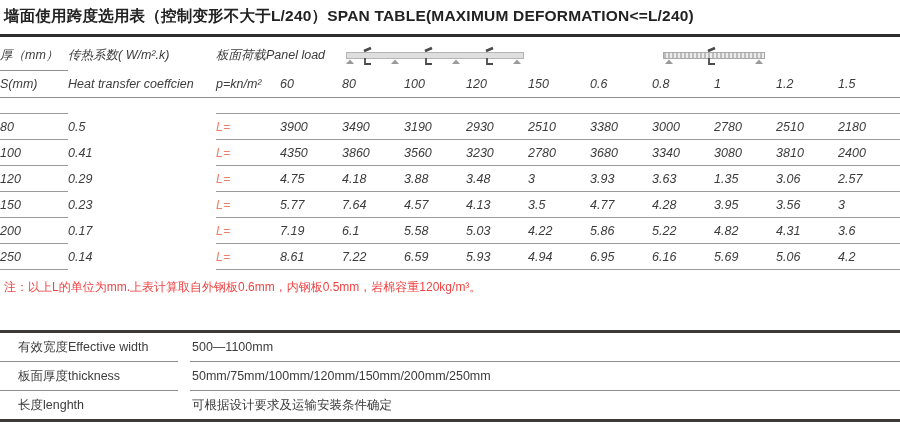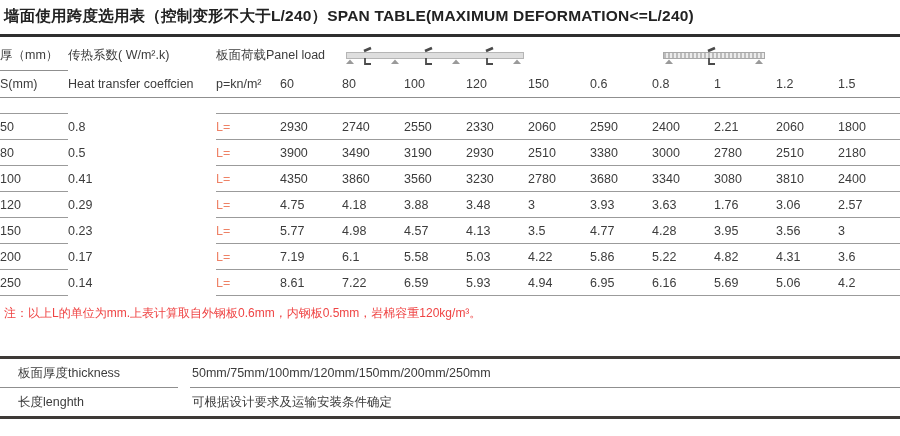--- a/index.html
+++ b/index.html
@@ -23,20 +23,21 @@
   }
   .title-rule { height: 3px; background: #2e2e2e; }
 
   
   table.main {
     border-collapse: collapse;
     table-layout: fixed;
     width: 900px;
     font-size: 12.5px;
     margin-top: 3px;
+    font-style: italic;
   }
   table.main td { padding: 0; vertical-align: middle; }
   .hr1 td { height: 30px; }
   .hr2 td { height: 26px; }
   .sp  td { height: 15px; }
   .dr  td { height: 25px; }
 
   .c-thk  { padding-left: 5px; }
   .c-coef { padding-left: 5px; }
   .c-L    { padding-left: 3px; }
@@ -152,35 +153,20 @@
       <td class="vh">0.8</td>
       <td class="vh">1</td>
       <td class="vh">1.2</td>
       <td class="vh">1.5</td>
     </tr>
     <tr class="sp">
           <td colspan="13"></td>
         </tr>
 
     <tr class="dr">
-      <td class="c-thk seg">50</td>
-      <td class="c-coef">0.8</td>
-      <td class="c-L seg l-label">L=</td>
-      <td class="vd seg">2930</td>
-      <td class="vd seg">2740</td>
-      <td class="vd seg">2550</td>
-      <td class="vd seg">2330</td>
-      <td class="vd seg">2060</td>
-      <td class="vd seg">2590</td>
-      <td class="vd seg">2400</td>
-      <td class="vd seg">2.21</td>
-      <td class="vd seg">2060</td>
-      <td class="vd seg">1800</td>
-    </tr>
-    <tr class="dr">
       <td class="c-thk seg">80</td>
       <td class="c-coef">0.5</td>
       <td class="c-L seg l-label">L=</td>
       <td class="vd seg">3900</td>
       <td class="vd seg">3490</td>
       <td class="vd seg">3190</td>
       <td class="vd seg">2930</td>
       <td class="vd seg">2510</td>
       <td class="vd seg">3380</td>
       <td class="vd seg">3000</td>
@@ -207,30 +193,30 @@
       <td class="c-thk seg">120</td>
       <td class="c-coef">0.29</td>
       <td class="c-L seg l-label">L=</td>
       <td class="vd seg">4.75</td>
       <td class="vd seg">4.18</td>
       <td class="vd seg">3.88</td>
       <td class="vd seg">3.48</td>
       <td class="vd seg">3</td>
       <td class="vd seg">3.93</td>
       <td class="vd seg">3.63</td>
-      <td class="vd seg">1.76</td>
+      <td class="vd seg">1.35</td>
       <td class="vd seg">3.06</td>
       <td class="vd seg">2.57</td>
     </tr>
     <tr class="dr">
       <td class="c-thk seg">150</td>
       <td class="c-coef">0.23</td>
       <td class="c-L seg l-label">L=</td>
       <td class="vd seg">5.77</td>
-      <td class="vd seg">4.98</td>
+      <td class="vd seg">7.64</td>
       <td class="vd seg">4.57</td>
       <td class="vd seg">4.13</td>
       <td class="vd seg">3.5</td>
       <td class="vd seg">4.77</td>
       <td class="vd seg">4.28</td>
       <td class="vd seg">3.95</td>
       <td class="vd seg">3.56</td>
       <td class="vd seg">3</td>
     </tr>
     <tr class="dr">
@@ -268,20 +254,25 @@
 
   <div class="note">注：以上L的单位为mm.上表计算取自外钢板0.6mm，内钢板0.5mm，岩棉容重120kg/m³。</div>
 
   <table class="spec">
     <colgroup>
       <col style="width:178px">
         <col style="width:12px">
         <col style="width:710px">
     </colgroup>
     <tbody>
+        <tr class="rb">
+      <td class="lseg">有效宽度Effective width</td>
+      <td></td>
+      <td class="vseg">500—1100mm</td>
+    </tr>
     <tr class="rb">
       <td class="lseg">板面厚度thickness</td>
       <td></td>
       <td class="vseg">50mm/75mm/100mm/120mm/150mm/200mm/250mm</td>
     </tr>
     <tr>
       <td class="lseg">长度lenghth</td>
       <td></td>
       <td class="vseg">可根据设计要求及运输安装条件确定</td>
     </tr>

